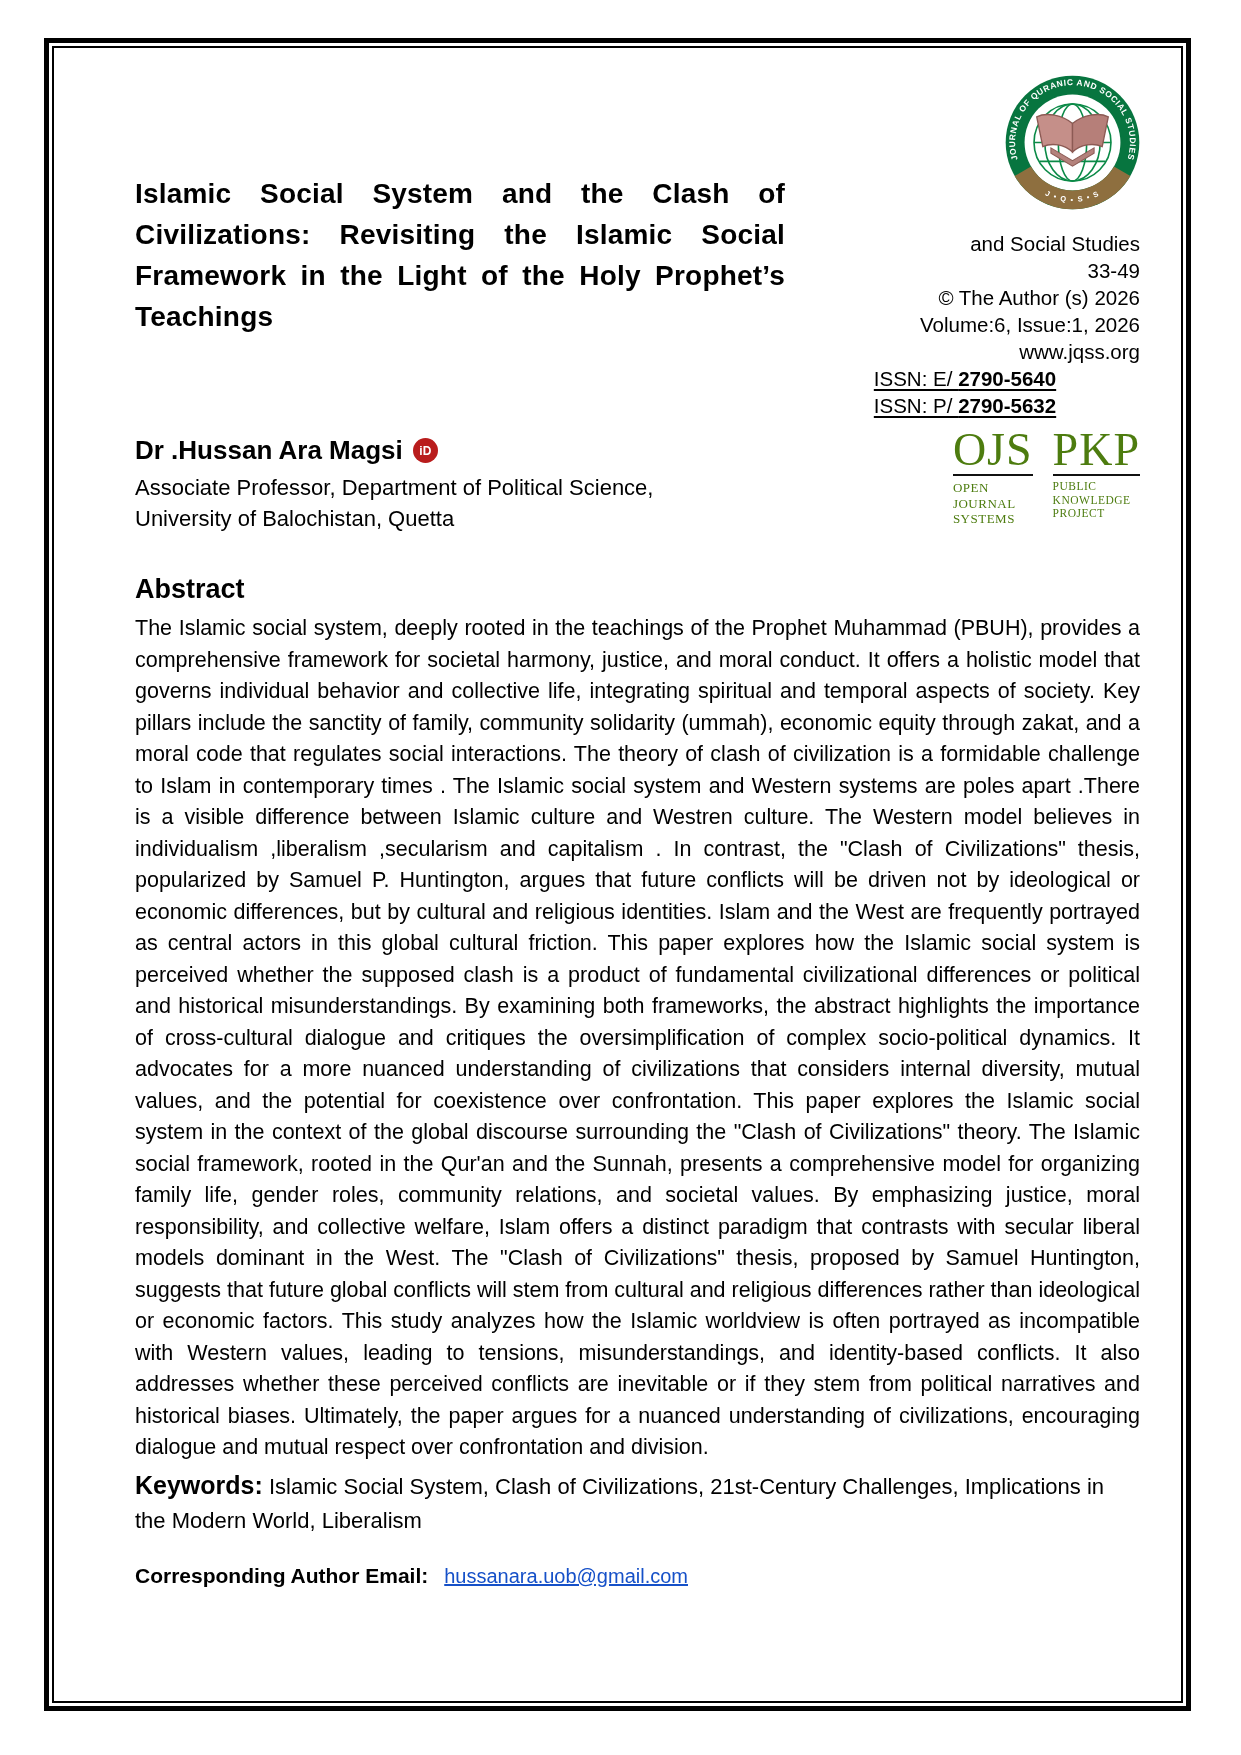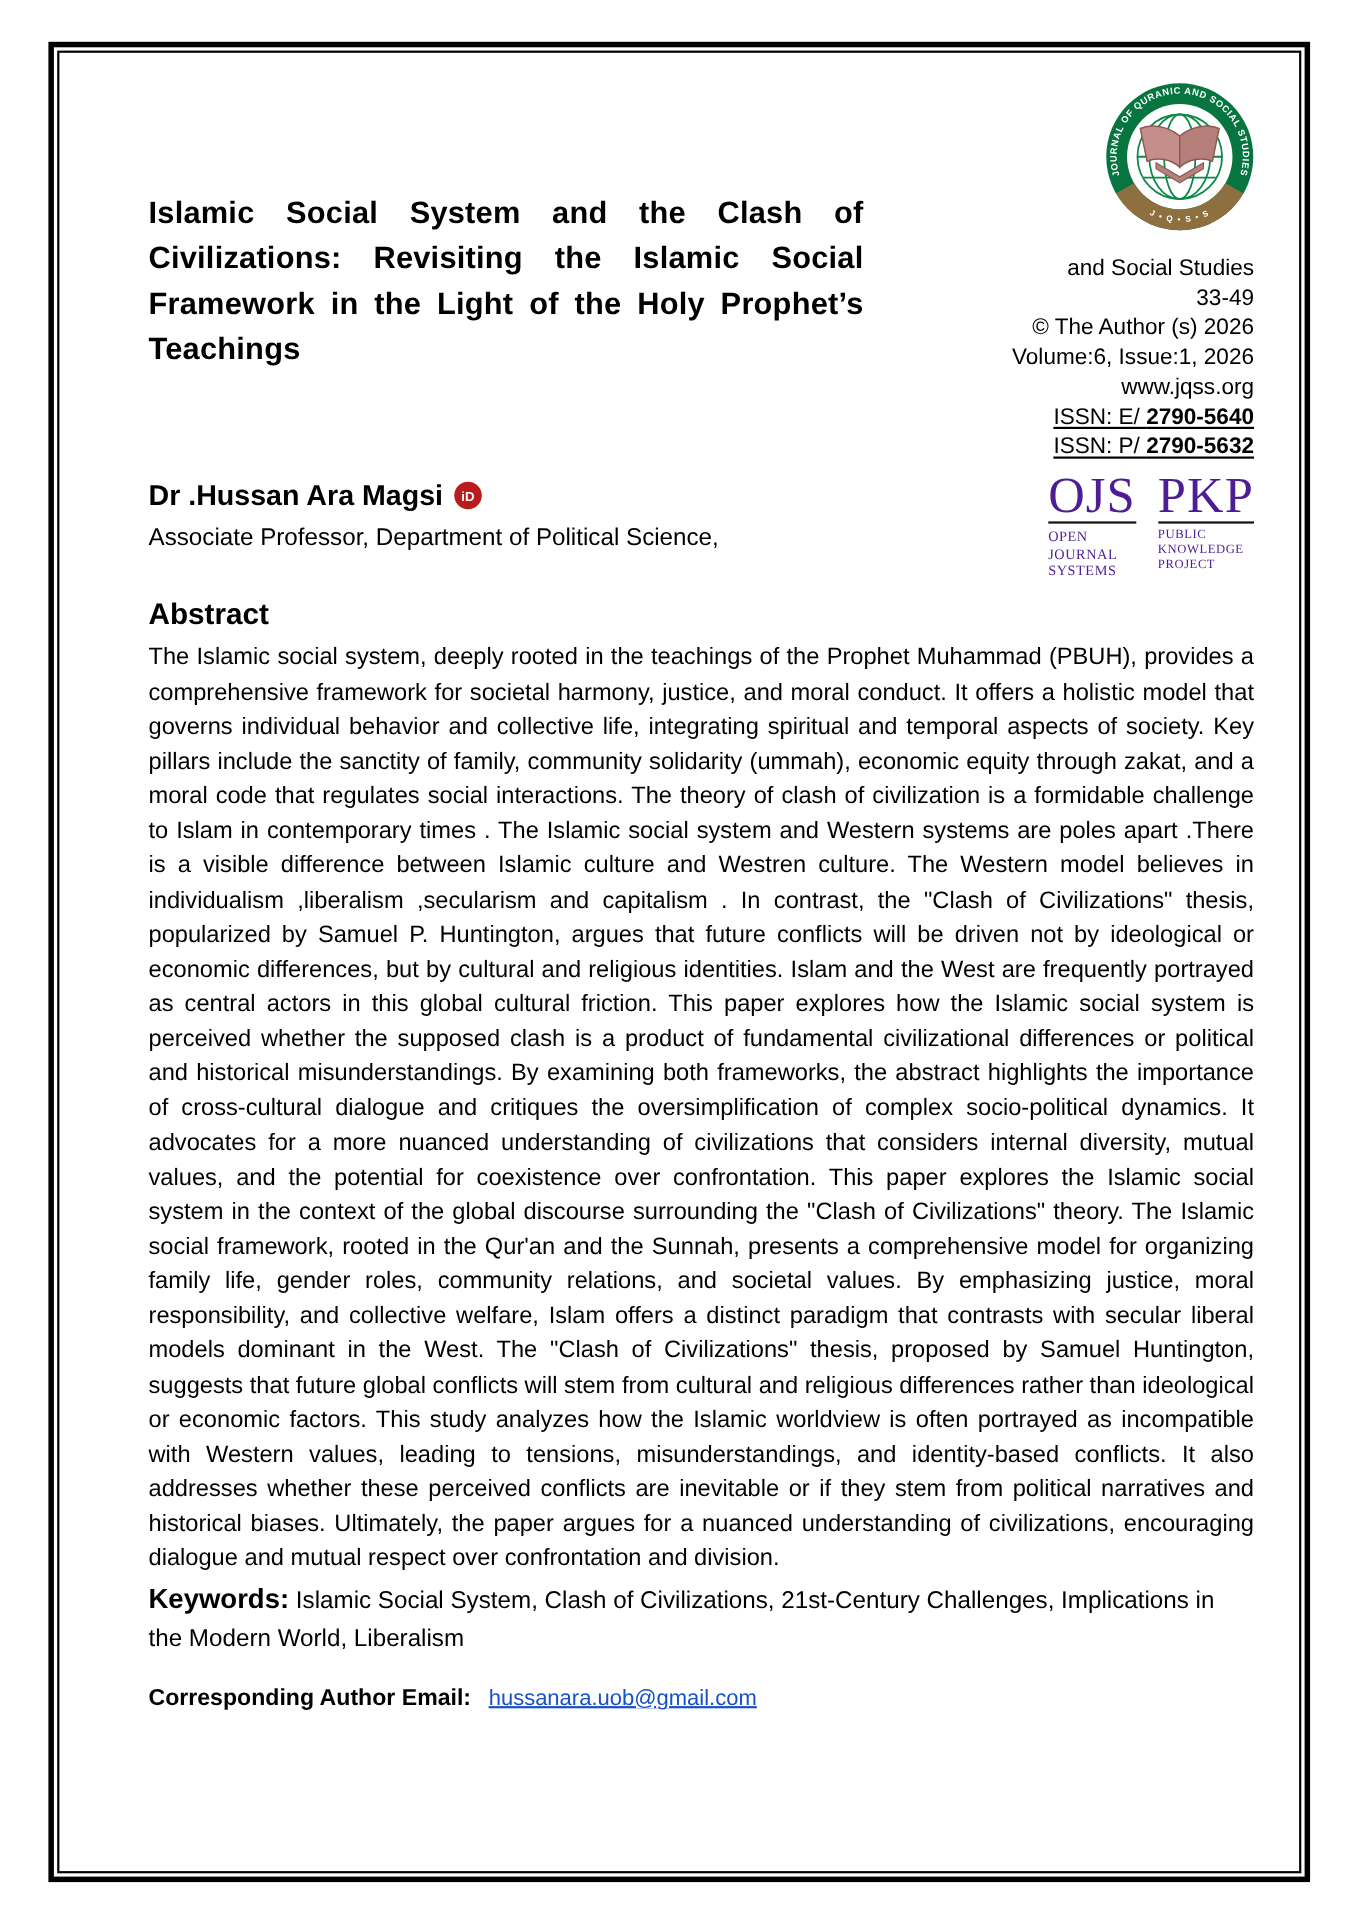--- a/index.html
+++ b/index.html
@@ -14,26 +14,26 @@
   }
   .frame-inner { position:absolute; inset:3px; border:2px solid #000; }
 
   .content { position:absolute; left:135px; top:75px; width:1005px; }
 
   
   .meta-col { float:right; width:350px; text-align:right; }
   .logo-wrap { display:flex; justify-content:flex-end; }
   .journal-logo { width:135px; height:135px; display:block; }
   .meta-lines { margin-top:20px; font-size:20.5px; line-height:27px; }
-  .issn-line { text-decoration:underline; text-underline-offset:3px; }
+  .issn-line { text-decoration:underline; text-underline-offset:3px;text-align:center; }
   .issn-value { font-weight:bold; }
 
   .press-logos {
     display:flex; justify-content:flex-end; gap:20px; margin-top:10px;
-    text-align:left; font-family:"Liberation Serif", serif; color:#4c1d95;
+    text-align:left; font-family:"Liberation Serif", serif; color:#4d7c0f;
   }
   .press-acronym {
     font-size:46px; line-height:0.92; letter-spacing:1px;
     border-bottom:2px solid #111; padding-bottom:3px;
   }
   .press-sub { font-size:13px; letter-spacing:0.5px; line-height:1.18; margin-top:4px; }
   .press-sub.small { font-size:11.5px; }
 
   
   .title {
@@ -136,20 +136,21 @@
   </div>
 
   <h1 class="title" style="margin-bottom:0;">Islamic Social System and the Clash of Civilizations: Revisiting the Islamic Social Framework in the Light of the Holy Prophet’s Teachings</h1>
 
   <div class="author-name">
     <span>Dr .Hussan Ara Magsi</span>
     <span class="orcid-badge">iD</span>
   </div>
   <div class="affiliation">
     <div>Associate Professor, Department of Political Science,</div>
+    <div>University of Balochistan, Quetta</div>
   </div>
 
   <div class="abstract-heading">Abstract</div>
   <div class="abstract-body">The Islamic social system, deeply rooted in the teachings of the Prophet Muhammad (PBUH), provides a comprehensive framework for societal harmony, justice, and moral conduct. It offers a holistic model that governs individual behavior and collective life, integrating spiritual and temporal aspects of society. Key pillars include the sanctity of family, community solidarity (ummah), economic equity through zakat, and a moral code that regulates social interactions. The theory of clash of civilization is a formidable challenge to Islam in contemporary times . The Islamic social system and Western systems are poles apart .There is a visible difference between Islamic culture and Westren culture. The Western model believes in individualism ,liberalism ,secularism and capitalism .  In contrast, the "Clash of Civilizations" thesis, popularized by Samuel P. Huntington, argues that future conflicts will be driven not by ideological or economic differences, but by cultural and religious identities. Islam and the West are frequently portrayed as central actors in this global cultural friction. This paper explores how the Islamic social system is perceived whether the supposed clash is a product of fundamental civilizational differences or political and historical misunderstandings. By examining both frameworks, the abstract highlights the importance of cross-cultural dialogue and critiques the oversimplification of complex socio-political dynamics. It advocates for a more nuanced understanding of civilizations that considers internal diversity, mutual values, and the potential for coexistence over confrontation. This paper explores the Islamic social system in the context of the global discourse surrounding the "Clash of Civilizations" theory. The Islamic social framework, rooted in the Qur'an and the Sunnah, presents a comprehensive model for organizing family life, gender roles, community relations, and societal values. By emphasizing justice, moral responsibility, and collective welfare, Islam offers a distinct paradigm that contrasts with secular liberal models dominant in the West. The "Clash of Civilizations" thesis, proposed by Samuel Huntington, suggests that future global conflicts will stem from cultural and religious differences rather than ideological or economic factors. This study analyzes how the Islamic worldview is often portrayed as incompatible with Western values, leading to tensions, misunderstandings, and identity-based conflicts. It also addresses whether these perceived conflicts are inevitable or if they stem from political narratives and historical biases. Ultimately, the paper argues for a nuanced understanding of civilizations, encouraging dialogue and mutual respect over confrontation and division.</div>
 
   <div class="keywords">
     <span class="keywords-label">Keywords:</span><span> Islamic Social System, Clash of Civilizations, 21st-Century Challenges, Implications in the Modern World, Liberalism</span>
   </div>
 
   <div class="correspondence">

